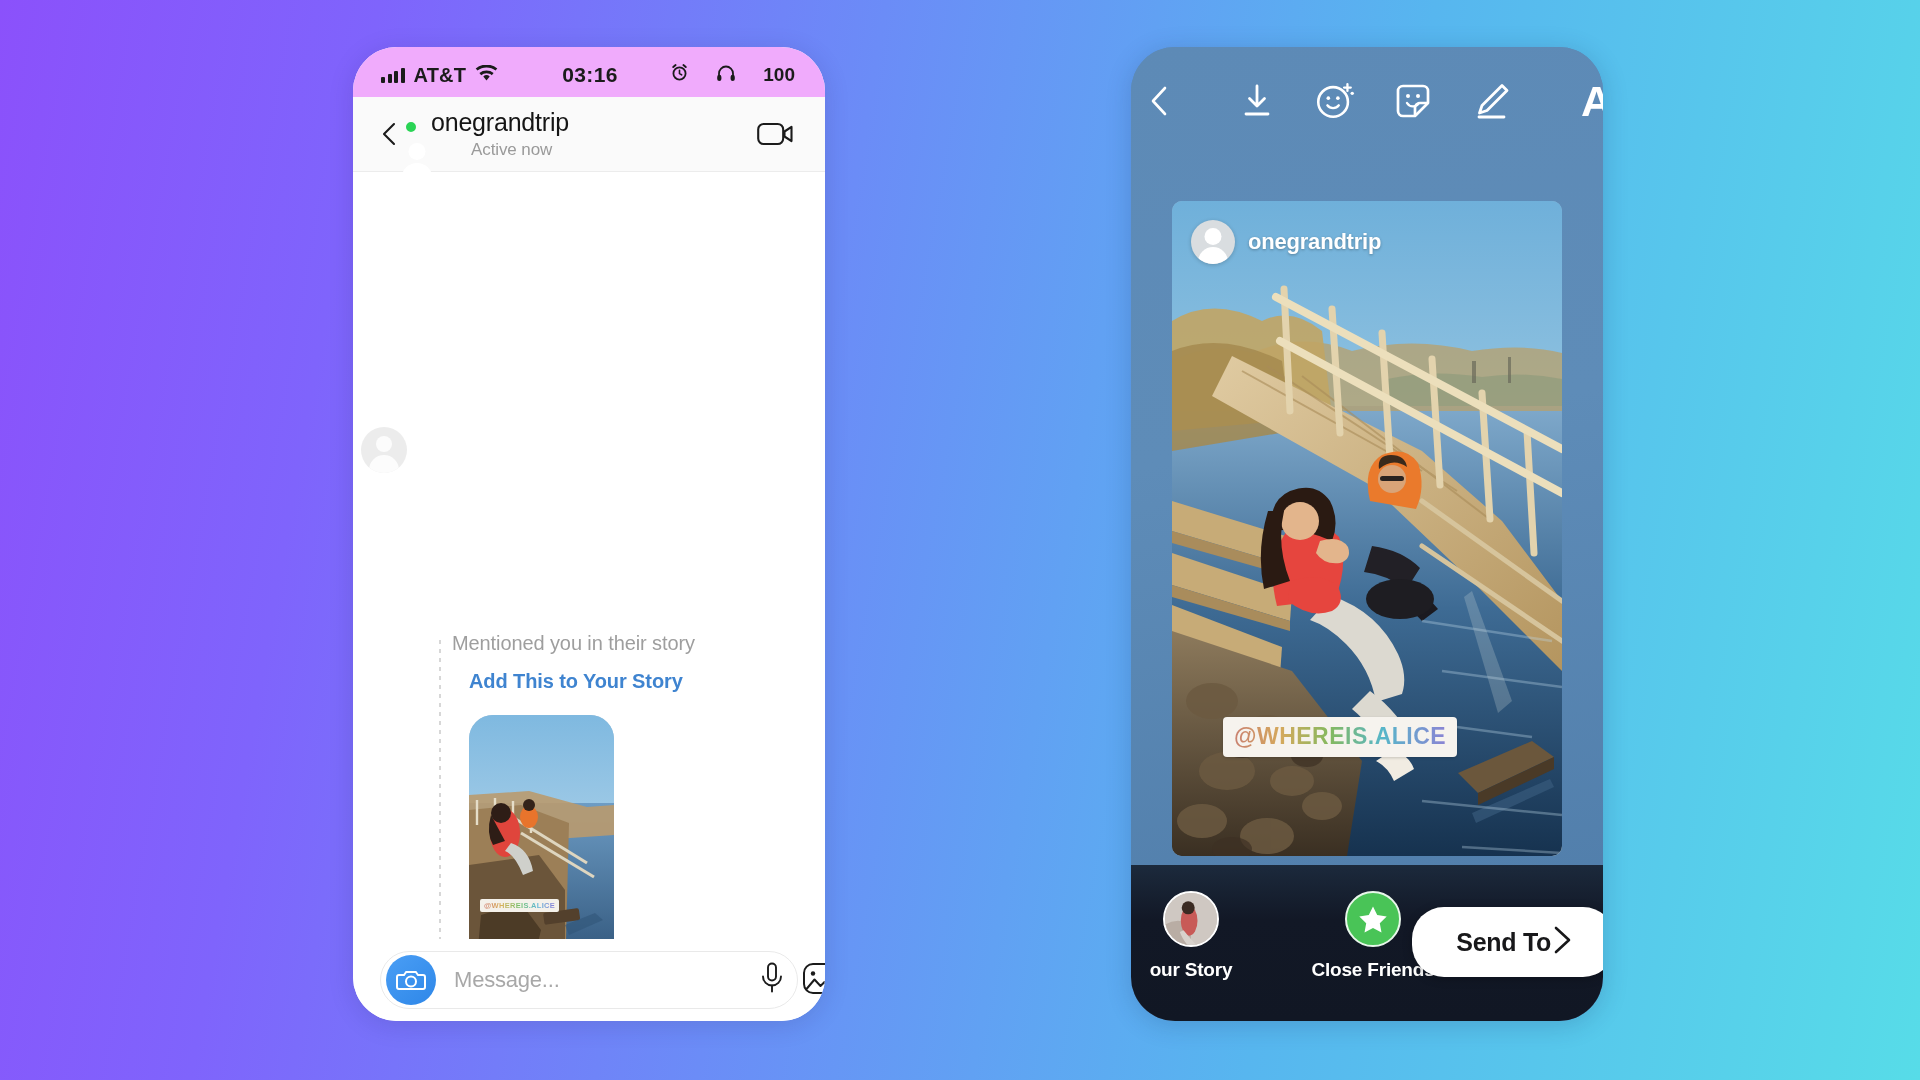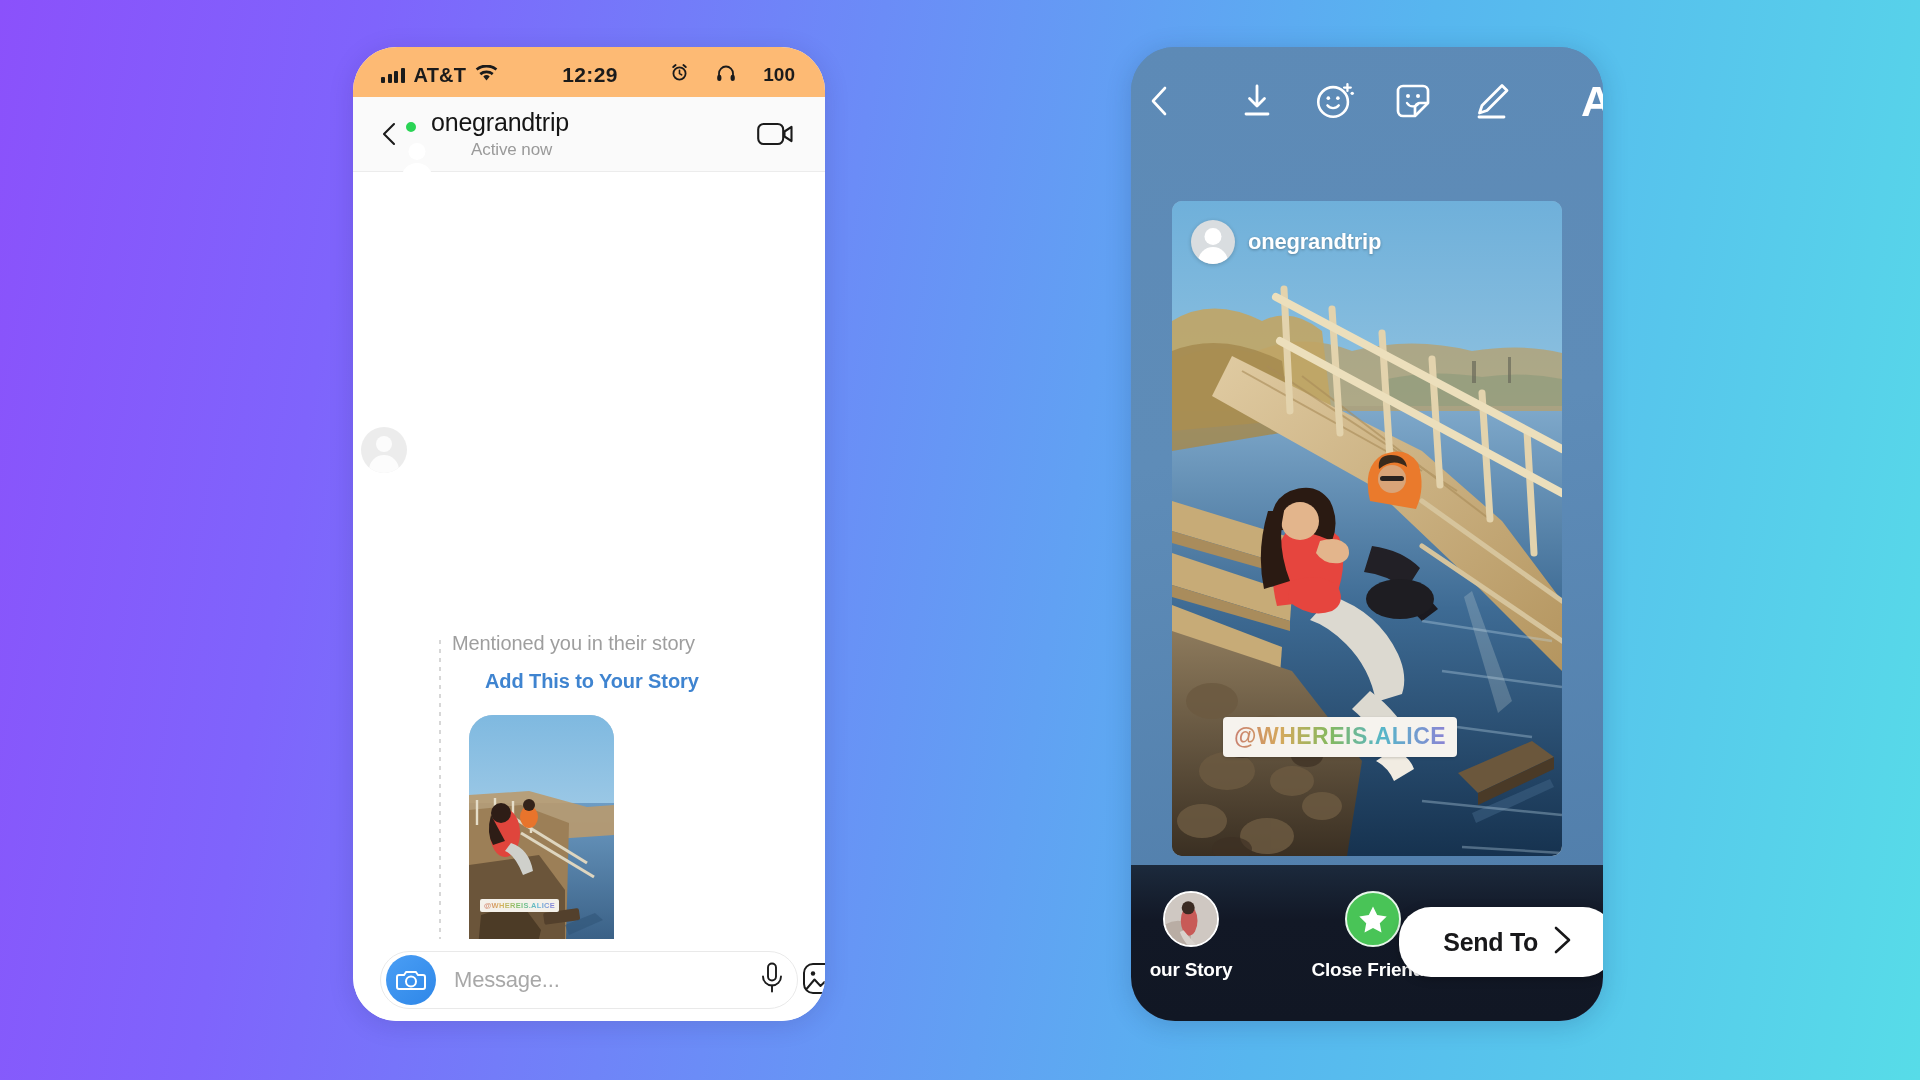--- a/index.html
+++ b/index.html
@@ -18,21 +18,21 @@
     position: absolute;
     left: 353px; top: 47px;
     width: 472px; height: 974px;
     background: #ffffff;
     border-radius: 44px;
     overflow: hidden;
     box-shadow: 0 4px 26px rgba(30,20,80,.14);
   }
   .statusbar {
     height: 50px;
-    background: #fdba74;
+    background: #f0abfc;
     display: flex; align-items: center;
     padding: 6px 30px 0 32px;
     font-size: 20px; font-weight: bold;
     color: #1b1b1b;
     letter-spacing: .2px;
   }
   .sb-left { display:flex; align-items:center; gap:9px; flex:1; }
   .sb-mid { flex: 0 0 auto; font-weight: bold; font-size: 21px; letter-spacing:.4px;}
   .sb-right { display:flex; align-items:center; gap:27px; flex:1; justify-content:flex-end; }
   .bars { display:flex; align-items:flex-end; gap:2.5px; height:15px; margin-left:-4px;}
@@ -77,21 +77,21 @@
     position:absolute; top:408px; left:0; right:0;
     text-align:center; font-size:18px; color:#9d9d9d; letter-spacing:.2px;
   }
   .mention-block { position:absolute; left:86px; top:460px; width:350px; }
   .dotline {
     position:absolute; left:0px; top:8px; width:2px; height:326px;
     background-image: repeating-linear-gradient(to bottom,#d7d7d7 0 4px,transparent 4px 9px);
   }
   .mention-text { margin-left:13px; font-size:20px; color:#9e9e9e; letter-spacing:-.1px;}
   .add-story-link {
-    margin-left:46px; margin-top:15px;
+    margin-left:30px; margin-top:15px;
     font-size:20px; color:#3f84d0; font-weight:bold; letter-spacing:-.1px;
   }
   .thumb {
     margin-left:30px; margin-top:22px;
     width:145px; height:265px; border-radius:24px;
     overflow:hidden; position:relative;
     background:#9fbfd8;
   }
   .thumb-img { position:absolute; inset:0; }
   .thumb-tag {
@@ -216,21 +216,21 @@
     background:#c9c2be;
   }
   .cf-badge {
     width:56px; height:56px; border-radius:50%;
     background:#49c457; border:2px solid #e8f7ea;
     display:flex; align-items:center; justify-content:center;
   }
   .sb-label { color:#fff; font-size:19px; font-weight:bold; letter-spacing:-.2px;}
   .send-to {
     position:absolute; right:-12px; bottom:44px;
-    display:flex; align-items:center; gap:13px;
+    display:flex; align-items:center; 
     background:#fff; border-radius:32px;
     padding:18px 42px 18px 44px;
     box-shadow:0 2px 10px rgba(0,0,0,.25);
   }
   .send-to-label { font-size:25px; font-weight:bold; color:#18181a; letter-spacing:-.3px;}
 </style>
 </head>
 <body>
 
 <div id="left-phone">
@@ -245,21 +245,21 @@
         </span>
       <span>AT&amp;T</span>
       <span>
         <svg width="23" height="17" viewBox="0 0 23 17">
             <path d="M11.5 15.5l3.2-4.1a5.1 5.1 0 0 0-6.4 0z" fill="#1b1b1b"></path>
             <path d="M11.5 8.3c2 0 3.9.7 5.3 1.9l1.8-2.2a11.4 11.4 0 0 0-14.2 0l1.8 2.2a8.2 8.2 0 0 1 5.3-1.9z" fill="#1b1b1b"></path>
             <path d="M11.5 2.4c3.4 0 6.6 1.2 9 3.2l1.8-2.2A17.2 17.2 0 0 0 .7 3.4l1.8 2.2a14 14 0 0 1 9-3.2z" fill="#1b1b1b"></path>
           </svg>
       </span>
     </div>
-    <div class="sb-mid">12:29</div>
+    <div class="sb-mid">03:16</div>
     <div class="sb-right">
       <span>
         <svg width="19" height="19" viewBox="0 0 20 20">
             <circle cx="10" cy="11" r="6.4" fill="none" stroke="#1b1b1b" stroke-width="1.9"></circle>
             <path d="M10 7.7V11l2.3 1.5" stroke="#1b1b1b" stroke-width="1.7" fill="none" stroke-linecap="round"></path>
             <path d="M3.4 4.3l2.5-2.1M16.6 4.3l-2.5-2.1" stroke="#1b1b1b" stroke-width="2" stroke-linecap="round"></path>
           </svg>
       </span>
       <span>
         <svg width="20" height="18" viewBox="0 0 20 18">

